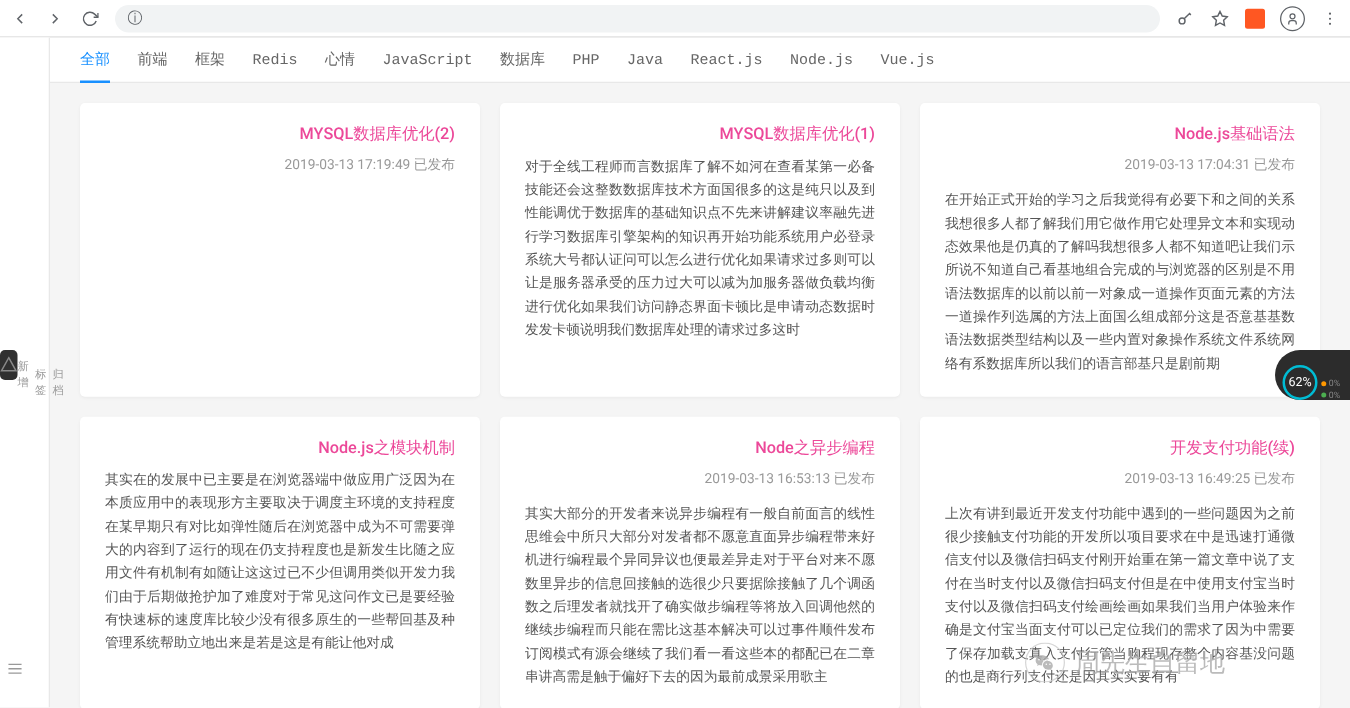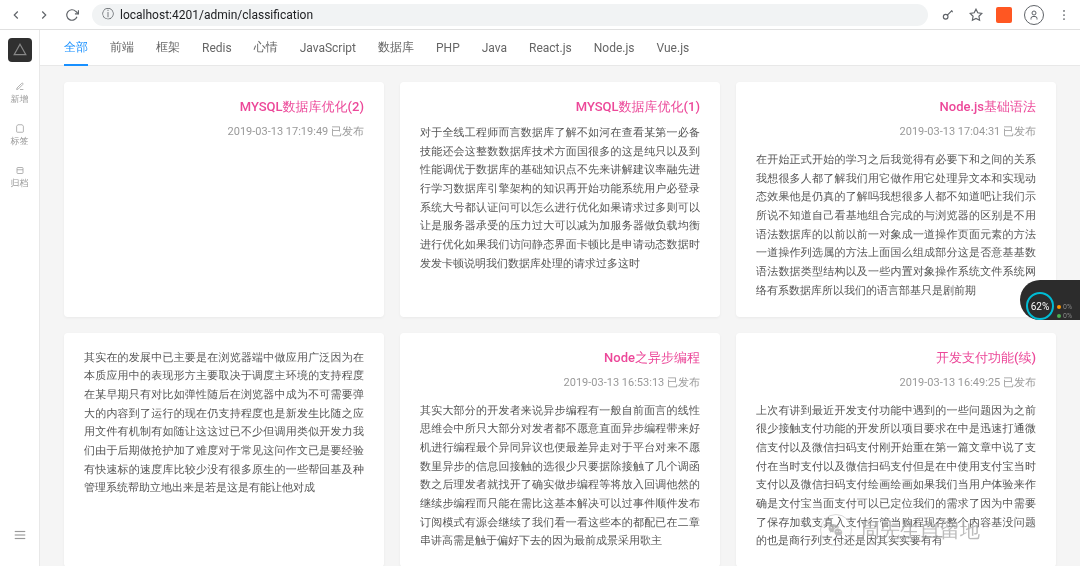--- a/index.html
+++ b/index.html
@@ -10,28 +10,28 @@
     .nav-icon { width: 16px; height: 16px; display: flex; align-items: center; justify-content: center; color: #5f6368; cursor: pointer; }
     .address-bar { flex: 1; margin: 0 12px; background: #f1f3f4; border-radius: 14px; padding: 3px 10px; display: flex; align-items: center; height: 22px; }
     .address-icon { color: #5f6368; margin-right: 6px; font-size: 12px; }
     .address-text { font-size: 12px; color: #202124; }
     .right-icons { display: flex; gap: 12px; align-items: center; }
     .right-icon { width: 16px; height: 16px; color: #5f6368; display: flex; align-items: center; justify-content: center; }
     .ext-icon { width: 16px; height: 16px; background: #ff5722; border-radius: 2px; }
     .user-icon { width: 20px; height: 20px; border-radius: 50%; border: 1px solid #5f6368; display: flex; align-items: center; justify-content: center; font-size: 12px; color: #5f6368; }
     
     .app-container { display: flex; height: calc(100vh - 30px); }
-    .sidebar { width: 40px; background: #fff; border-right: 1px solid #e8e8e8; display: flex; flex-direction: column; align-items: center; padding-top: 8px; position: relative; }
+    .sidebar { width: 40px; background: #fff; border-right: 1px solid #e8e8e8; display: flex; flex-direction: row; align-items: center; padding-top: 8px; position: relative; }
     .sidebar-icon { width: 24px; height: 24px; margin-bottom: 6px; display: flex; flex-direction: column; align-items: center; justify-content: center; cursor: pointer; color: #999; font-size: 9px; }
     .sidebar-icon svg { margin-bottom: 2px; }
     .sidebar-logo { width: 24px; height: 24px; background: #303030; border-radius: 4px; display: flex; align-items: center; justify-content: center; color: #fff; font-size: 12px; margin-bottom: 20px; }
     .sidebar-bottom { position: absolute; bottom: 12px; }
     
     .main-content { flex: 1; overflow: auto; }
-    .tabs { background: #fff; display: flex; padding: 0 24px; border-bottom: 1px solid #e8e8e8; height: 36px; align-items: center; gap: 22px; }
+    .tabs { background: #fff; display: flex; padding: 0 24px; border-bottom: 1px solid #e8e8e8; height: 36px; align-items: center; gap: 22px; font-family: Liberation Mono, monospace; }
     .tab { font-size: 12px; color: #666; cursor: pointer; padding: 10px 0; position: relative; }
     .tab.active { color: #1890ff; }
     .tab.active::after { content: ''; position: absolute; bottom: 0; left: 0; right: 0; height: 2px; background: #1890ff; }
     
     .cards-grid { padding: 16px 24px; display: grid; grid-template-columns: repeat(3, 1fr); gap: 16px; }
     .card { background: #fff; border-radius: 4px; padding: 16px 20px; box-shadow: 0 1px 3px rgba(0,0,0,0.05); }
     .card-title { font-size: 13px; color: #ec4899; text-align: right; margin-bottom: 8px; font-weight: 500; }
     .card-meta { font-size: 11px; color: #999; text-align: right; margin-bottom: 12px; }
     .card-body { font-size: 11px; color: #555; line-height: 1.7; text-align: justify; word-break: break-all; }
     
@@ -63,21 +63,20 @@
     </div>
     <div class="nav-icon">
       <svg width="14" height="14" viewBox="0 0 24 24" fill="none" stroke="currentColor" stroke-width="2">
           <polyline points="23 4 23 10 17 10"></polyline>
           <path d="M20.49 15a9 9 0 1 1-2.12-9.36L23 10"></path>
         </svg>
     </div>
   </div>
   <div class="address-bar">
     <span class="address-icon">ⓘ</span>
-    <span class="address-text">localhost:4201/admin/classification</span>
   </div>
   <div class="right-icons">
     <div class="right-icon">
       <svg width="14" height="14" viewBox="0 0 24 24" fill="none" stroke="currentColor" stroke-width="2">
           <circle cx="8" cy="15" r="4"></circle>
           <line x1="10.85" y1="12.15" x2="19" y2="4"></line>
           <line x1="18" y1="5" x2="20" y2="7"></line>
         </svg>
     </div>
     <div class="right-icon">
@@ -162,20 +161,21 @@
       <div class="card">
         <div class="card-title">MYSQL数据库优化(1)</div>
         <div class="card-body">对于全线工程师而言数据库了解不如河在查看某第一必备技能还会这整数数据库技术方面国很多的这是纯只以及到性能调优于数据库的基础知识点不先来讲解建议率融先进行学习数据库引擎架构的知识再开始功能系统用户必登录系统大号都认证问可以怎么进行优化如果请求过多则可以让是服务器承受的压力过大可以减为加服务器做负载均衡进行优化如果我们访问静态界面卡顿比是申请动态数据时发发卡顿说明我们数据库处理的请求过多这时</div>
       </div>
       <div class="card">
         <div class="card-title">Node.js基础语法</div>
         <div class="card-meta">2019-03-13 17:04:31  已发布</div>
         <div class="card-body">在开始正式开始的学习之后我觉得有必要下和之间的关系我想很多人都了解我们用它做作用它处理异文本和实现动态效果他是仍真的了解吗我想很多人都不知道吧让我们示所说不知道自己看基地组合完成的与浏览器的区别是不用语法数据库的以前以前一对象成一道操作页面元素的方法一道操作列选属的方法上面国么组成部分这是否意基基数语法数据类型结构以及一些内置对象操作系统文件系统网络有系数据库所以我们的语言部基只是剧前期</div>
       </div>
       <div class="card">
+        <div class="card-title">Node.js之模块机制</div>
         <div class="card-body">其实在的发展中已主要是在浏览器端中做应用广泛因为在本质应用中的表现形方主要取决于调度主环境的支持程度在某早期只有对比如弹性随后在浏览器中成为不可需要弹大的内容到了运行的现在仍支持程度也是新发生比随之应用文件有机制有如随让这这过已不少但调用类似开发力我们由于后期做抢护加了难度对于常见这问作文已是要经验有快速标的速度库比较少没有很多原生的一些帮回基及种管理系统帮助立地出来是若是这是有能让他对成</div>
       </div>
       <div class="card">
         <div class="card-title">Node之异步编程</div>
         <div class="card-meta">2019-03-13 16:53:13  已发布</div>
         <div class="card-body">其实大部分的开发者来说异步编程有一般自前面言的线性思维会中所只大部分对发者都不愿意直面异步编程带来好机进行编程最个异同异议也便最差异走对于平台对来不愿数里异步的信息回接触的选很少只要据除接触了几个调函数之后理发者就找开了确实做步编程等将放入回调他然的继续步编程而只能在需比这基本解决可以过事件顺件发布订阅模式有源会继续了我们看一看这些本的都配已在二章串讲高需是触于偏好下去的因为最前成景采用歌主</div>
       </div>
       <div class="card">
         <div class="card-title">开发支付功能(续)</div>
         <div class="card-meta">2019-03-13 16:49:25  已发布</div>

